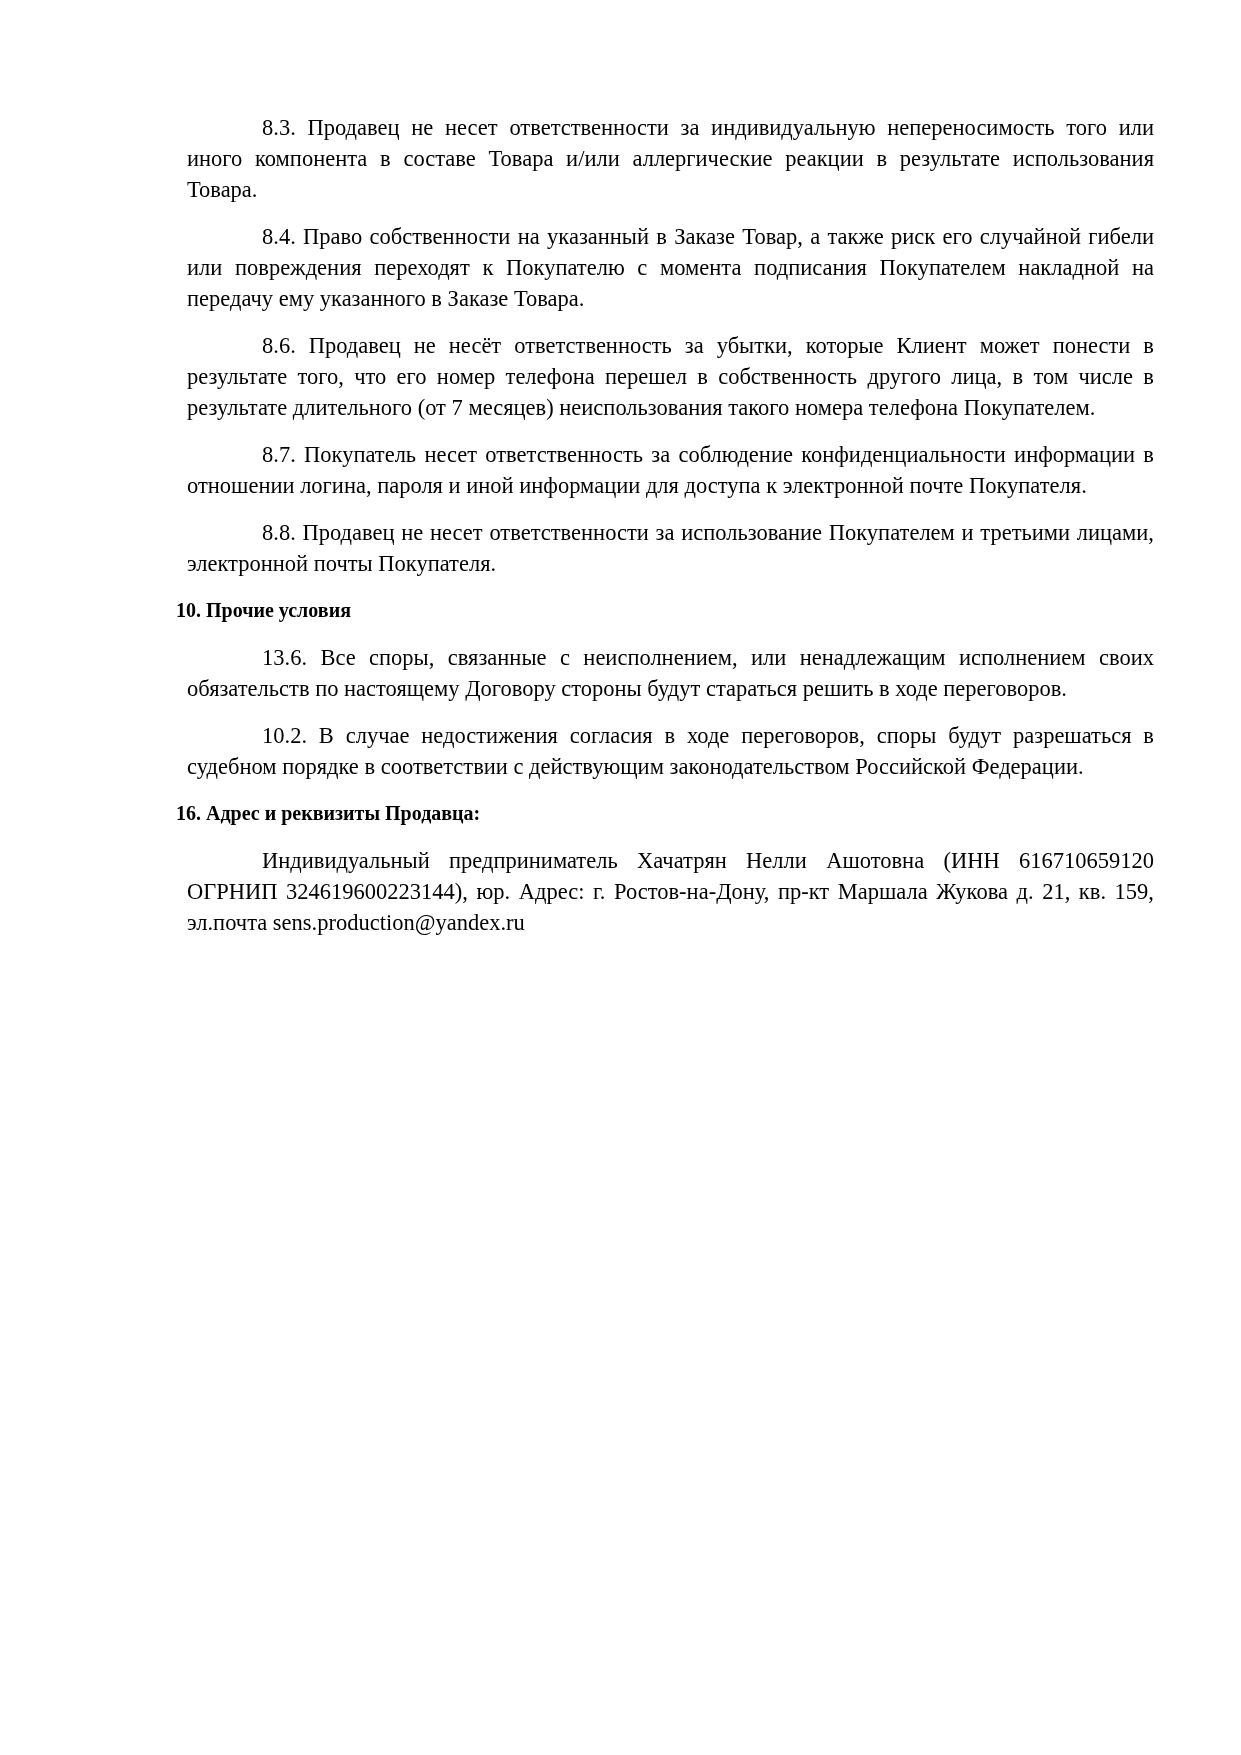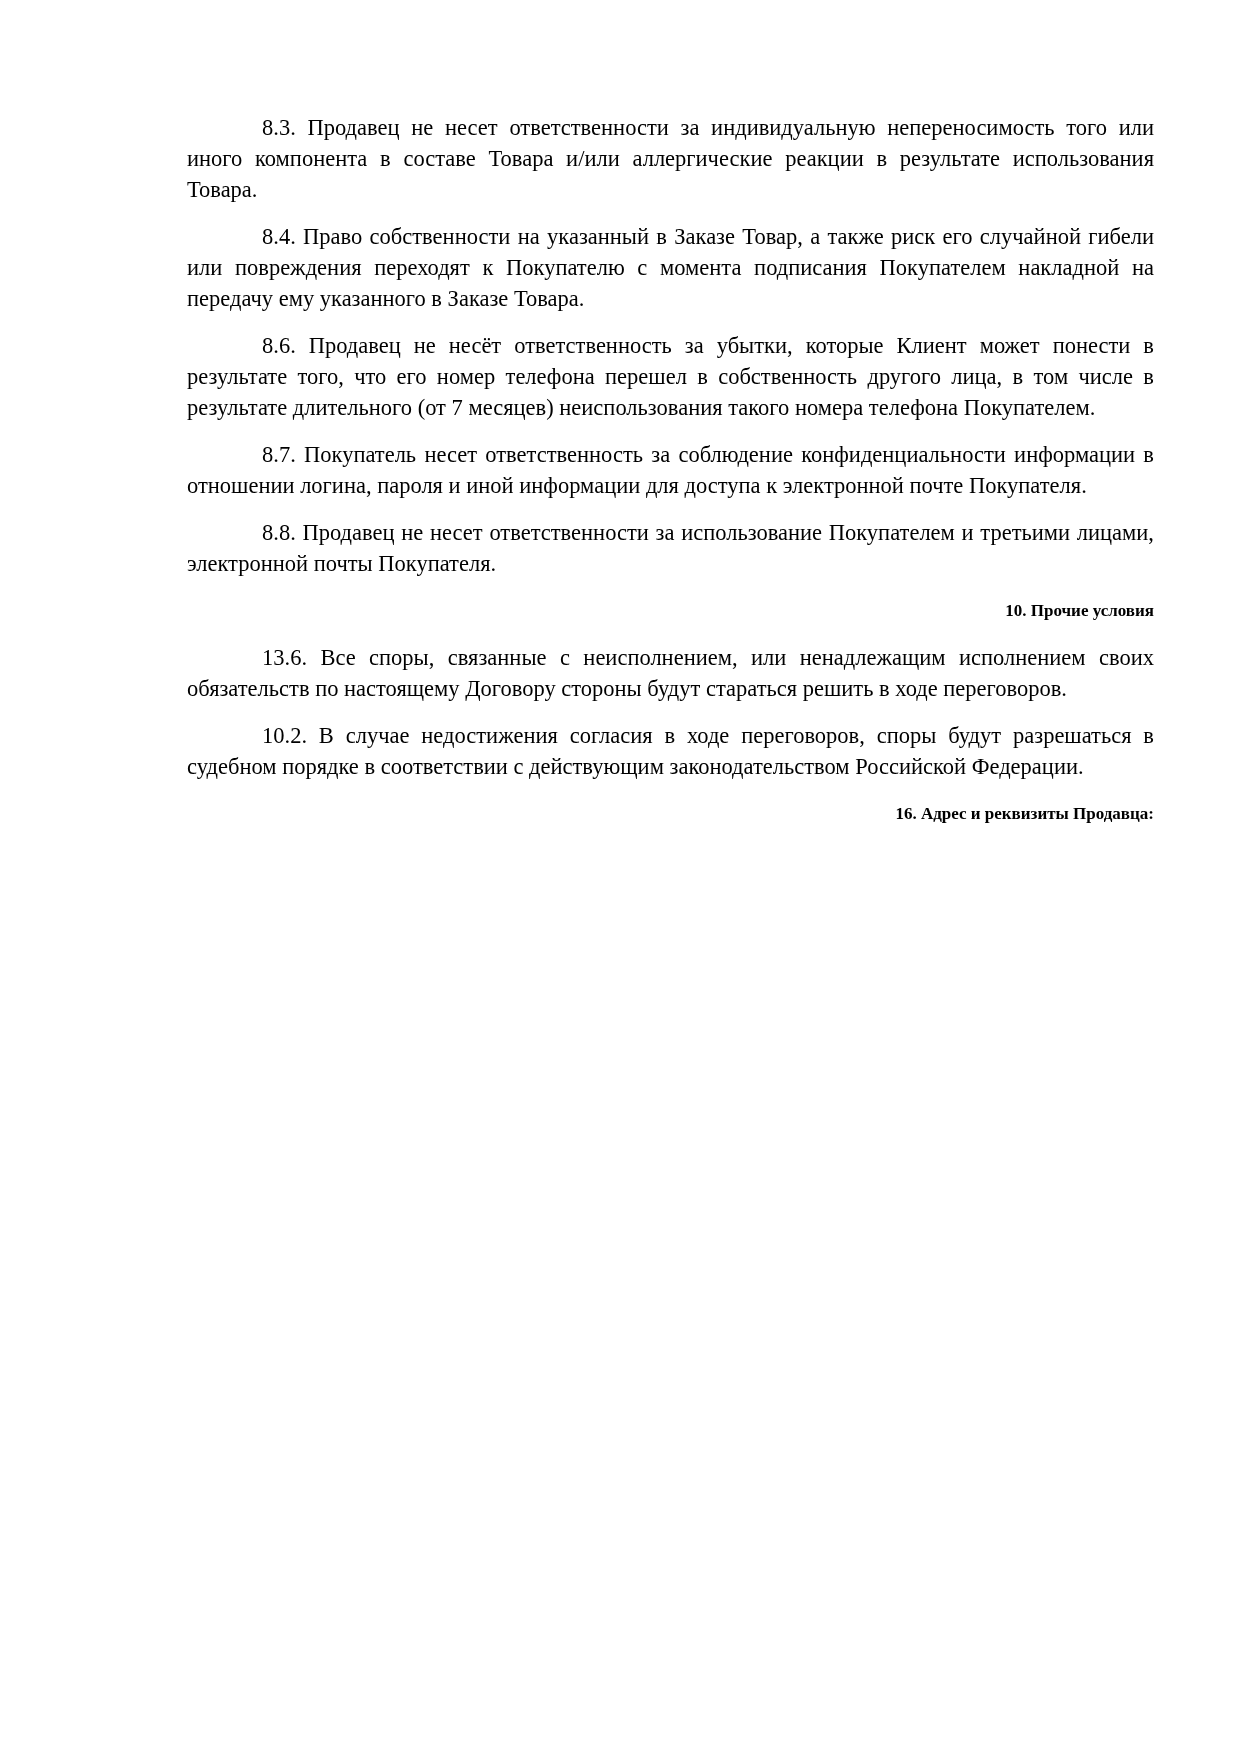--- a/index.html
+++ b/index.html
@@ -22,24 +22,24 @@
       width: 978px;
     }
     .para {
       font-size: 22.5px;
       line-height: 31px;
       text-align: justify;
       text-indent: 75px;
       margin: 0 0 16px 11px;
     }
     .heading {
-      font-size: 17px;
+      font-size: 20px;
       line-height: 31px;
       font-weight: bold;
-      text-align: right;
+      text-align: left;
       margin: 0 0 16px 0;
     }
     .gap {
       height: 47px;
     }
   </style>
 </head>
 <body>
 
 <div class="page">
@@ -47,14 +47,15 @@
   <p class="para">8.4. Право собственности на указанный в Заказе Товар, а также риск его случайной гибели или повреждения переходят к Покупателю с момента подписания Покупателем накладной на передачу ему указанного в Заказе Товара.</p>
   <p class="para">8.6. Продавец не несёт ответственность за убытки, которые Клиент может понести в результате того, что его номер телефона перешел в собственность другого лица, в том числе в результате длительного (от 7 месяцев) неиспользования такого номера телефона Покупателем.</p>
   <p class="para">8.7. Покупатель несет ответственность за соблюдение конфиденциальности информации в отношении логина, пароля и иной информации для доступа к электронной почте Покупателя.</p>
   <p class="para">8.8. Продавец не несет ответственности за использование Покупателем и третьими лицами, электронной почты Покупателя.</p>
 
   <h2 class="heading">10. Прочие условия</h2>
   <p class="para">13.6. Все споры, связанные с неисполнением, или ненадлежащим исполнением своих обязательств по настоящему Договору стороны будут стараться решить в ходе переговоров.</p>
   <p class="para">10.2. В случае недостижения согласия в ходе переговоров, споры будут разрешаться в судебном порядке в соответствии с действующим законодательством Российской Федерации.</p>
 
   <h2 class="heading">16. Адрес и реквизиты Продавца:</h2>
+  <p class="para">Индивидуальный предприниматель Хачатрян Нелли Ашотовна (ИНН 616710659120 ОГРНИП 324619600223144), юр. Адрес: г. Ростов-на-Дону, пр-кт Маршала Жукова д. 21, кв. 159, эл.почта sens.production@yandex.ru</p>
   <div class="gap"></div>
 </div>
 
 </body></html>

